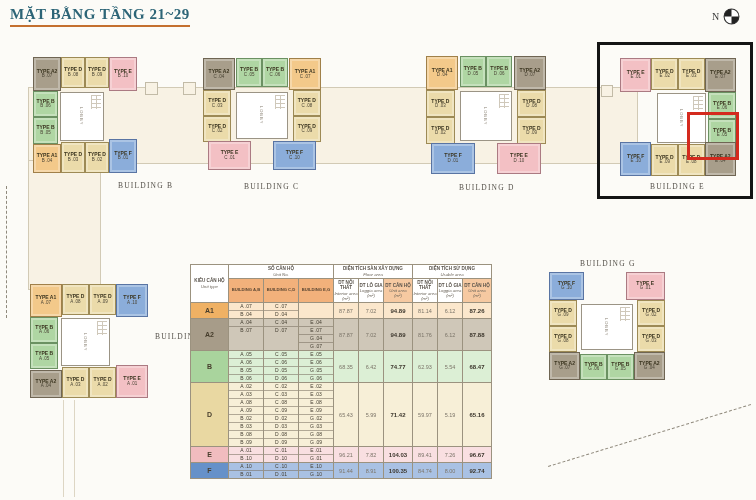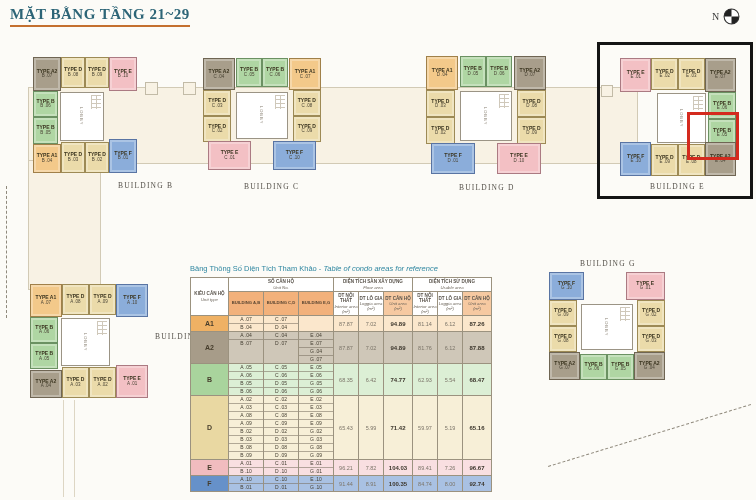--- a/index.html
+++ b/index.html
@@ -369,24 +369,20 @@
           <span class="utype">TYPE A2</span>
           <span class="uno">G .04</span>
         </div>
       </div>
       <div class="blabel" style="left: 580px; top: 259px; font-family: Liberation Serif, serif;">BUILDING G</div>
       <div class="blackbox"></div>
     <div class="redbox"></div>
   </div>
 
   <div class="table-wrap">
-    <div class="table-title">
-      <span>Bảng Thông Số Diện Tích Tham Khảo -</span>
-      <span class="it">Table of condo areas for reference</span>
-    </div>
     <table id="areas">
         <colgroup>
           <col style="width: 38px;">
           <col style="width: 35px;">
           <col style="width: 35px;">
           <col style="width: 35px;">
           <col style="width: 25px;">
           <col style="width: 25px;">
           <col style="width: 29px;">
           <col style="width: 25px;">

